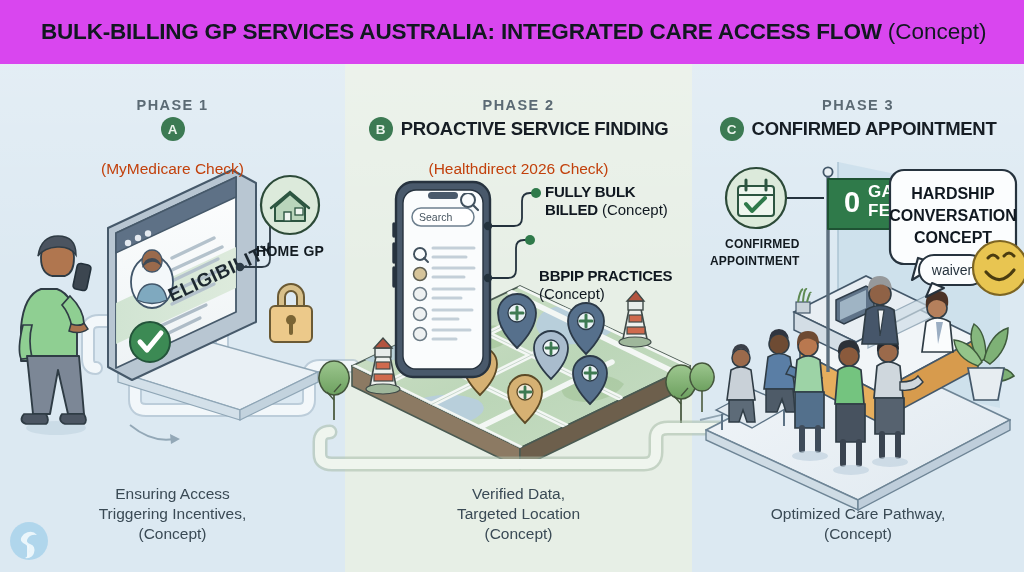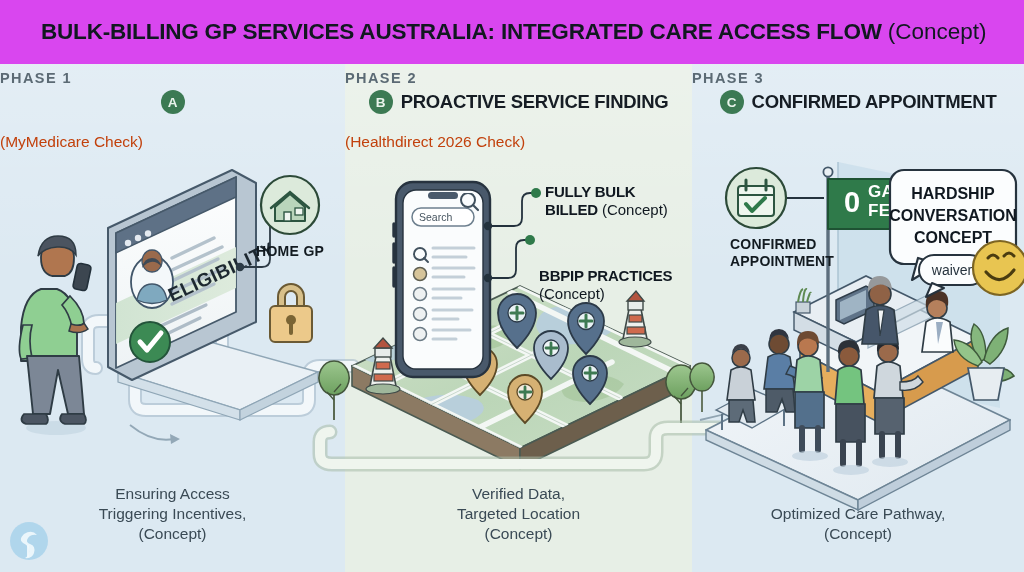--- a/index.html
+++ b/index.html
@@ -20,21 +20,21 @@
 
   
   #titlebar{ position:absolute; left:0; top:0; width:1024px; height:64px;
     background:#d946ef; display:flex; align-items:center; }
   #title{ margin-left:41px; font-size:22.5px; font-weight:bold;
     letter-spacing:-.2px; color:#111820; white-space:nowrap;
     font-family:"Liberation Sans", sans-serif; }
   #title .light{ font-weight:normal; letter-spacing:0; }
 
   
-  .ph-head{ position:absolute; top:70px; }
+  .ph-head{ position:absolute; top:97px; text-align:center; }
   #head-1{ left:0;    width:345px; }
   #head-2{ left:345px;width:347px; }
   #head-3{ left:692px;width:332px; }
   .ph-no{ font-size:14.5px; font-weight:bold; letter-spacing:1.4px; color:#5b6a74; }
   .ph-row{ display:flex; align-items:center; justify-content:center; gap:8px; margin-top:4px; }
   .ph-badge{ width:24px; height:24px; border-radius:50%; background:#3c7a53;
     color:#eaf4ec; font-size:13.5px; font-weight:bold; display:flex;
     align-items:center; justify-content:center; flex:0 0 auto; }
   .ph-title{ font-size:18.5px; font-weight:bold; color:#161d24; letter-spacing:-.3px; white-space:nowrap; }
   .ph-sub{ font-size:15.5px; color:#c2410c; margin-top:19px; }
@@ -46,22 +46,22 @@
   #cap-2{ left:345px;width:347px; }
   #cap-3{ left:692px;width:332px; }
 
   
   .callout{ position:absolute; }
   .callout .big{ font-size:15px; font-weight:bold; color:#101820; line-height:17.5px; letter-spacing:-.2px; }
   .callout .norm{ font-weight:normal; letter-spacing:0; }
 
   #lbl-homegp{ left:256px; top:243px; font-size:14px; font-weight:bold;
     color:#121a20; letter-spacing:.3px; }
-  #lbl-confirmed{ left:730px; top:236px; font-size:14px; font-weight:bold;
-    color:#121a20; line-height:17px; letter-spacing:.2px; text-align:left; }
+  #lbl-confirmed{ left:710px; top:236px; font-size:12px; font-weight:bold;
+    color:#121a20; line-height:17px; letter-spacing:.2px; text-align:right; }
 
   
   #art{ position:absolute; left:0; top:0; }
   #watermark{ position:absolute; left:6px; bottom:8px; }
 </style>
 </head>
 <body>
 
 <div id="stage">
 

